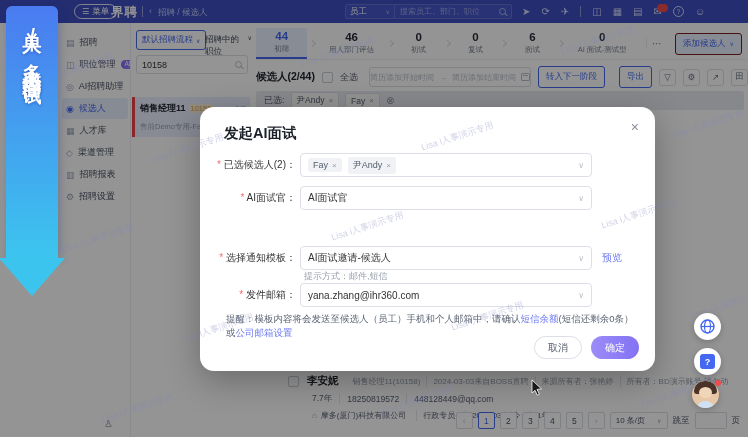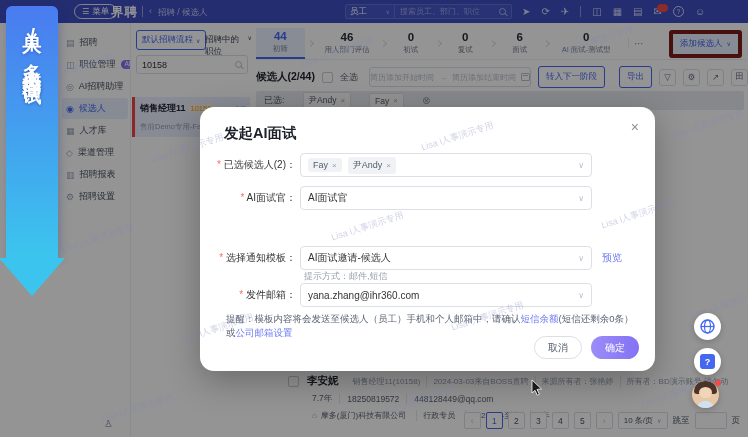--- a/index.html
+++ b/index.html
@@ -56,33 +56,33 @@
 
 .main{position:absolute;top:23px;left:252px;right:0;bottom:0;background:#fff}
 .statsbar{position:absolute;left:4px;top:5px;right:2px;height:32px;display:flex;align-items:stretch;border-bottom:1px solid #edeff3;background:#fff}
 .stat{display:flex;flex-direction:column;align-items:center;justify-content:center;gap:1px}
 .stat .v{font-size:11.5px;font-weight:700;color:#262b33;line-height:1}
 .stat .l{font-size:7.5px;color:#7a8292;white-space:nowrap}
 .stat.active{background:#EAF1FF;border-bottom:2px solid #4468F0}
 .stat.active .v{color:#4468F0}
 .ssep{align-self:center;width:5px;height:5px;border-top:1px solid #d9dce4;border-right:1px solid #d9dce4;transform:rotate(45deg);margin:0 3px;flex:none}
 .stats-more{align-self:center;margin-left:8px;color:#7a8292;font-size:10px;padding:0 5px;border-left:1px solid #edeff3}
-.addbtn{align-self:center;margin-left:20px;margin-right:4px;background:#E9EFFF;border:4px solid #7f1d1d;color:#4468F0;border-radius:3px;font-size:8.5px;padding:4px 7px;display:flex;align-items:center;gap:4px;white-space:nowrap}
+.addbtn{align-self:center;margin-left:8px;margin-right:4px;background:#E9EFFF;border:1px solid #7f1d1d;color:#4468F0;border-radius:3px;font-size:8.5px;padding:4px 7px;display:flex;align-items:center;gap:4px;white-space:nowrap}
 .addbtn .chev{font-size:6px}
 .toolbar{position:absolute;left:4px;right:4px;top:43px;height:22px;display:flex;align-items:center;gap:7px}
 .tb-title{font-size:10.5px;font-weight:700;color:#21252e;white-space:nowrap}
 .cb{width:11px;height:11px;border:1px solid #c6cbd4;border-radius:2px;background:#fff;flex:none}
 .tb-sel{font-size:9px;color:#5b6372;white-space:nowrap}
 .datebox{width:178px;height:20px;border:1px solid #dcdfe6;border-radius:3px;background:#fff;display:flex;align-items:center;justify-content:center;gap:5px;font-size:8px;color:#b9bfc9;white-space:nowrap;margin-left:4px}
 .cal{width:9px;height:8px;border:1px solid #b9bfc9;border-radius:1px;position:relative}
 .cal::after{content:"";position:absolute;top:1px;left:1px;right:1px;height:1px;background:#b9bfc9}
 .btn-o{border:1px solid #4468F0;color:#4468F0;background:#fff;border-radius:3px;font-size:8.5px;padding:4px 7px;white-space:nowrap}
 .tb-div{width:1px;height:12px;background:#e4e7ec}
 .icon-btn{width:17px;height:17px;border:1px solid #dcdfe6;border-radius:3px;background:#fff;display:flex;align-items:center;justify-content:center;font-size:8.5px;color:#676f82;flex:none}
-.selbar{position:absolute;left:4px;right:4px;top:68px;height:19px;background:#E9EBF2;border-radius:2px;display:flex;align-items:center;gap:18px;padding:0 8px}
+.selbar{position:absolute;left:4px;right:4px;top:68px;height:19px;background:#E9EBF2;border-radius:2px;display:flex;align-items:center;gap:6px;padding:0 8px}
 .selbar .lb{font-size:9px;color:#5b6372}
 .chip{background:#fbfbfc;border:1px solid #dcdfe6;border-radius:2px;font-size:8.5px;color:#55606e;padding:2px 5px;display:flex;align-items:center;gap:4px}
 .chip .x{color:#9aa1ad;font-size:8px}
 .clear-sel{color:#8a93a6;font-size:10px}
 
 .cand{position:absolute;left:36px;top:351px;right:10px}
 .cl1{display:flex;align-items:center;gap:8px}
 .cname{font-size:10.5px;font-weight:700;color:#21252e}
 .cmeta{display:flex;align-items:center;font-size:8px;color:#959dab;white-space:nowrap}
 .cmeta span{padding:0 6px;border-left:1px solid #e4e7ec}
@@ -91,21 +91,21 @@
 .cl2 span{padding:0 7px;border-left:1px solid #e4e7ec}
 .cl2 span:first-child{border-left:none;padding-left:0}
 .cl3{display:flex;align-items:center;gap:4px;margin:5px 0 0 24px;font-size:8px;color:#5b6372}
 .cl3 .cic{color:#98a0ac;font-size:8px}
 .cl3 span.piece{padding:0 6px;border-left:1px solid #e4e7ec}
 .cl3 span.first{border-left:none;padding-left:0}
 .pager{position:absolute;right:8px;bottom:8px;display:flex;align-items:center;gap:5px}
 .pg{min-width:17px;height:17px;border:1px solid #d8dce3;border-radius:2px;background:#fff;display:flex;align-items:center;justify-content:center;font-size:8.5px;color:#4a5264;padding:0 3px}
 .pg.nav{color:#b9bfc9}
 .pg.cur{border-color:#4468F0;color:#4468F0}
-.pgsize{height:17px;border:1px solid #d8dce3;border-radius:2px;background:#fff;display:flex;align-items:center;gap:4px;font-size:8px;color:#4a5264;padding:0 5px}
+.pgsize{height:17px;border:1px solid #d8dce3;border-radius:2px;background:#fff;display:flex;align-items:center;gap:12px;font-size:8px;color:#4a5264;padding:0 5px}
 .pgsize .chev{font-size:6px;color:#98a0ac}
 .jump{font-size:8.5px;color:#5b6372}
 .jumpin{width:32px;height:17px;border:1px solid #d8dce3;border-radius:2px;background:#fff}
 
 .dim{position:absolute;inset:0;background:rgba(0,0,0,.42);z-index:20}
 
 .modal{position:absolute;left:200px;top:107px;width:455px;height:264px;background:#fff;border-radius:14px;box-shadow:0 10px 34px rgba(0,0,0,.28);z-index:30}
 .m-title{position:absolute;left:24px;top:17px;font-size:14.5px;font-weight:700;color:#1d2129}
 .m-close{position:absolute;right:16px;top:13px;font-size:14px;color:#8a909c;line-height:1}
 .mrow{position:absolute;left:0;width:455px;height:24px;display:flex;align-items:center}

